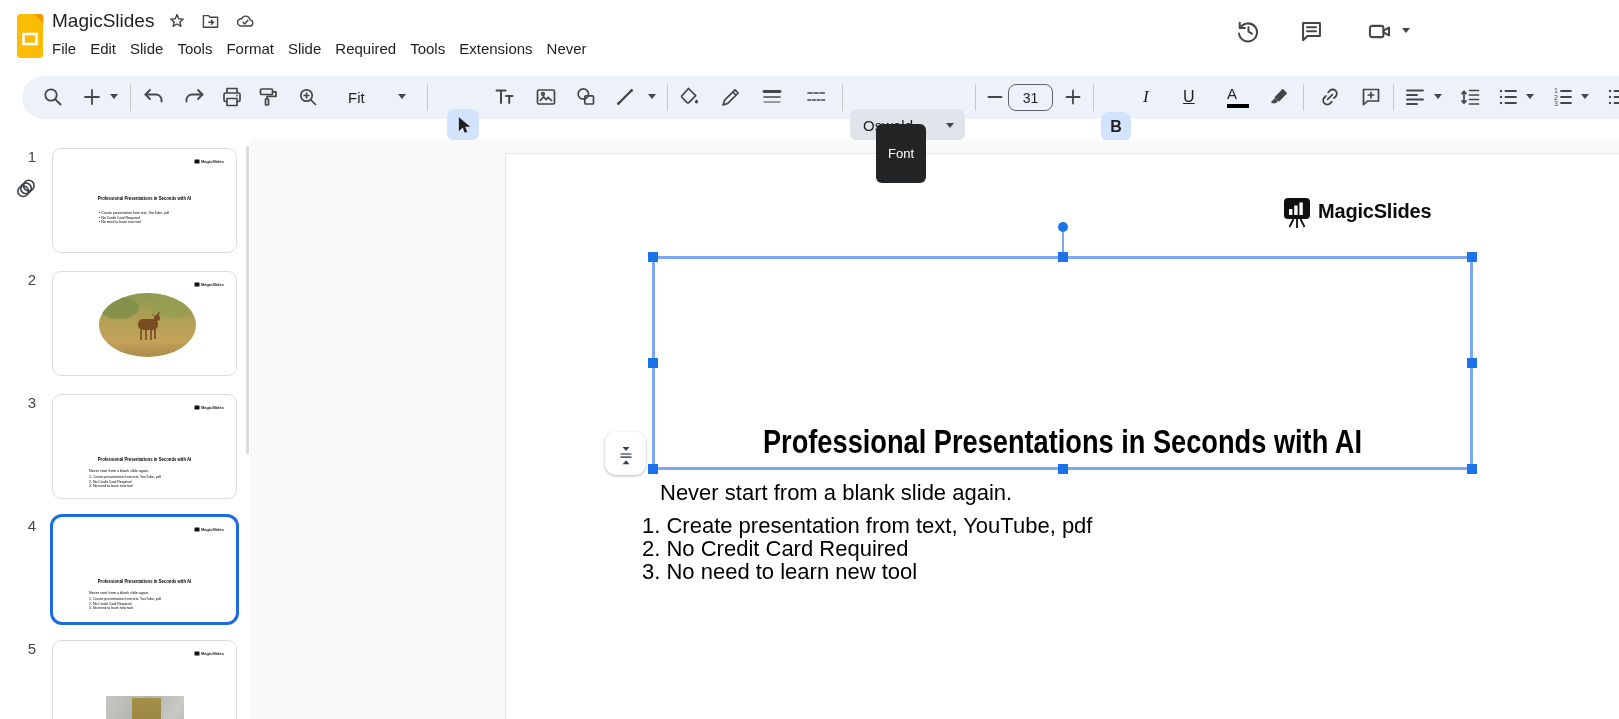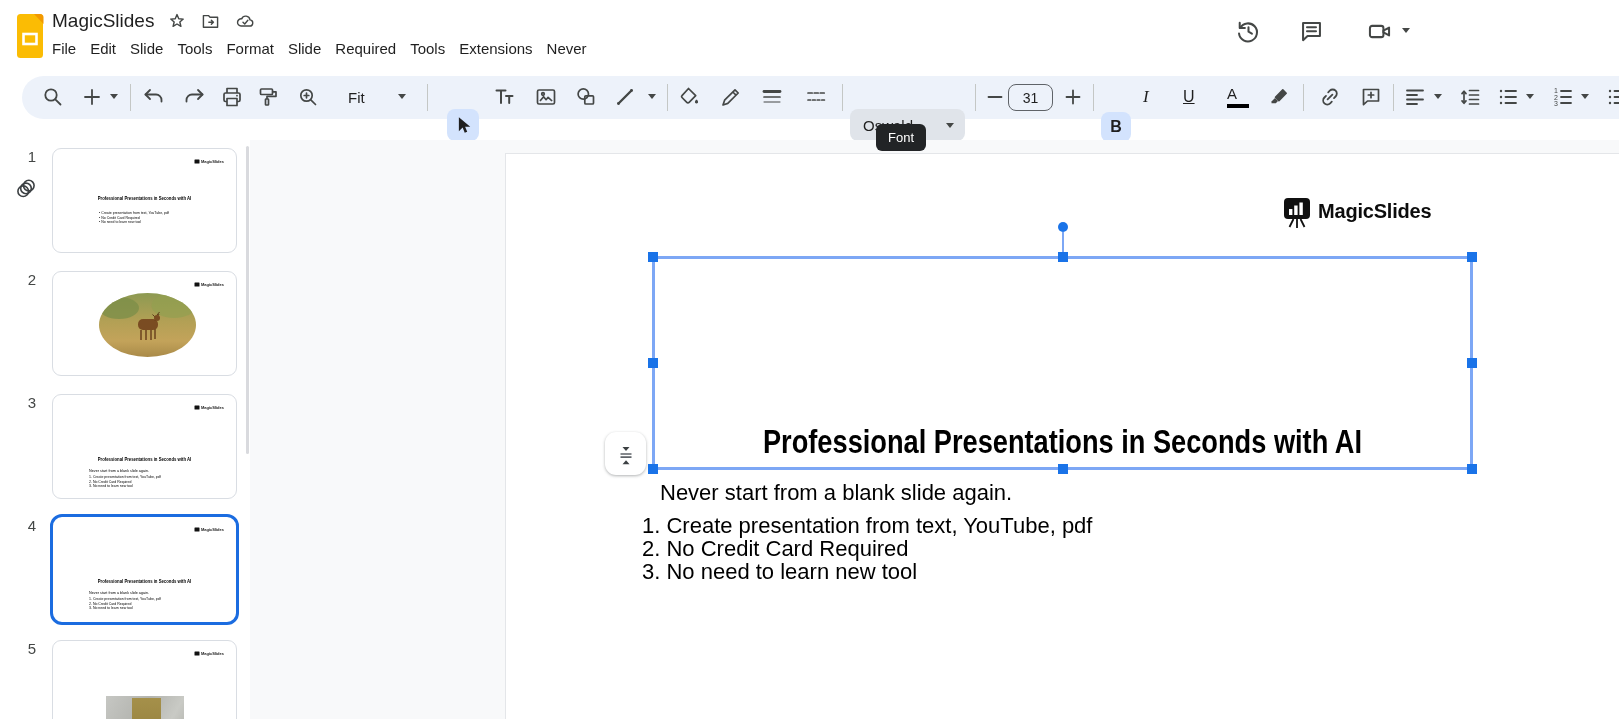--- a/index.html
+++ b/index.html
@@ -28,21 +28,21 @@
   .tb{position:absolute;top:85px;width:24px;height:24px;}
   .tdiv{position:absolute;top:84px;width:1px;height:27px;background:#c4c7c5;}
   .tbtn{position:absolute;border-radius:8px;display:flex;align-items:center;justify-content:center;margin-top:28px;}
   .tbtn.active{background:#d3e3fd;}
   .tbtn.hover{background:#e0e4ea;}
   .tlabel{position:absolute;font-size:15px;color:#1f1f1f;}
   .letter{font-size:16px;color:#1f1f1f;text-align:center;width:24px;line-height:24px;}
   .sizebox{left:1008px;top:84px;width:45px;height:27px;border:1.5px solid #5f6368;border-radius:8px;
            display:flex;align-items:center;justify-content:center;font-size:14px;color:#1f1f1f;background:#edf2fa;box-sizing:border-box;}
   .tooltip{left:876px;top:124px;background:#222426;color:#fff;font-size:13px;
-           padding:6px 12px;border-radius:6px;z-index:50;}
+           padding:22px 12px;border-radius:6px;z-index:50;}
 
   
   .snum{width:20px;text-align:right;font-size:15px;color:#444746;}
   .thumb{left:52px;width:185px;height:105px;background:#fff;border:1px solid #d9dde3;
          border-radius:9px;overflow:hidden;box-sizing:border-box;}
   .thumb.selected{left:50px;width:189px;height:111px;border:3px solid #1b6ce0;border-radius:12px;}
   .tin{position:absolute;left:0;top:0;width:200%;height:200%;transform:scale(.5);transform-origin:0 0;}
   .t-logo{position:absolute;top:20px;right:24px;display:flex;align-items:center;gap:3px;}
   .t-logo .sq{width:10px;height:8px;background:#111;border-radius:1px;}
   .t-logo .tx{font-size:8px;font-weight:700;color:#222;}

